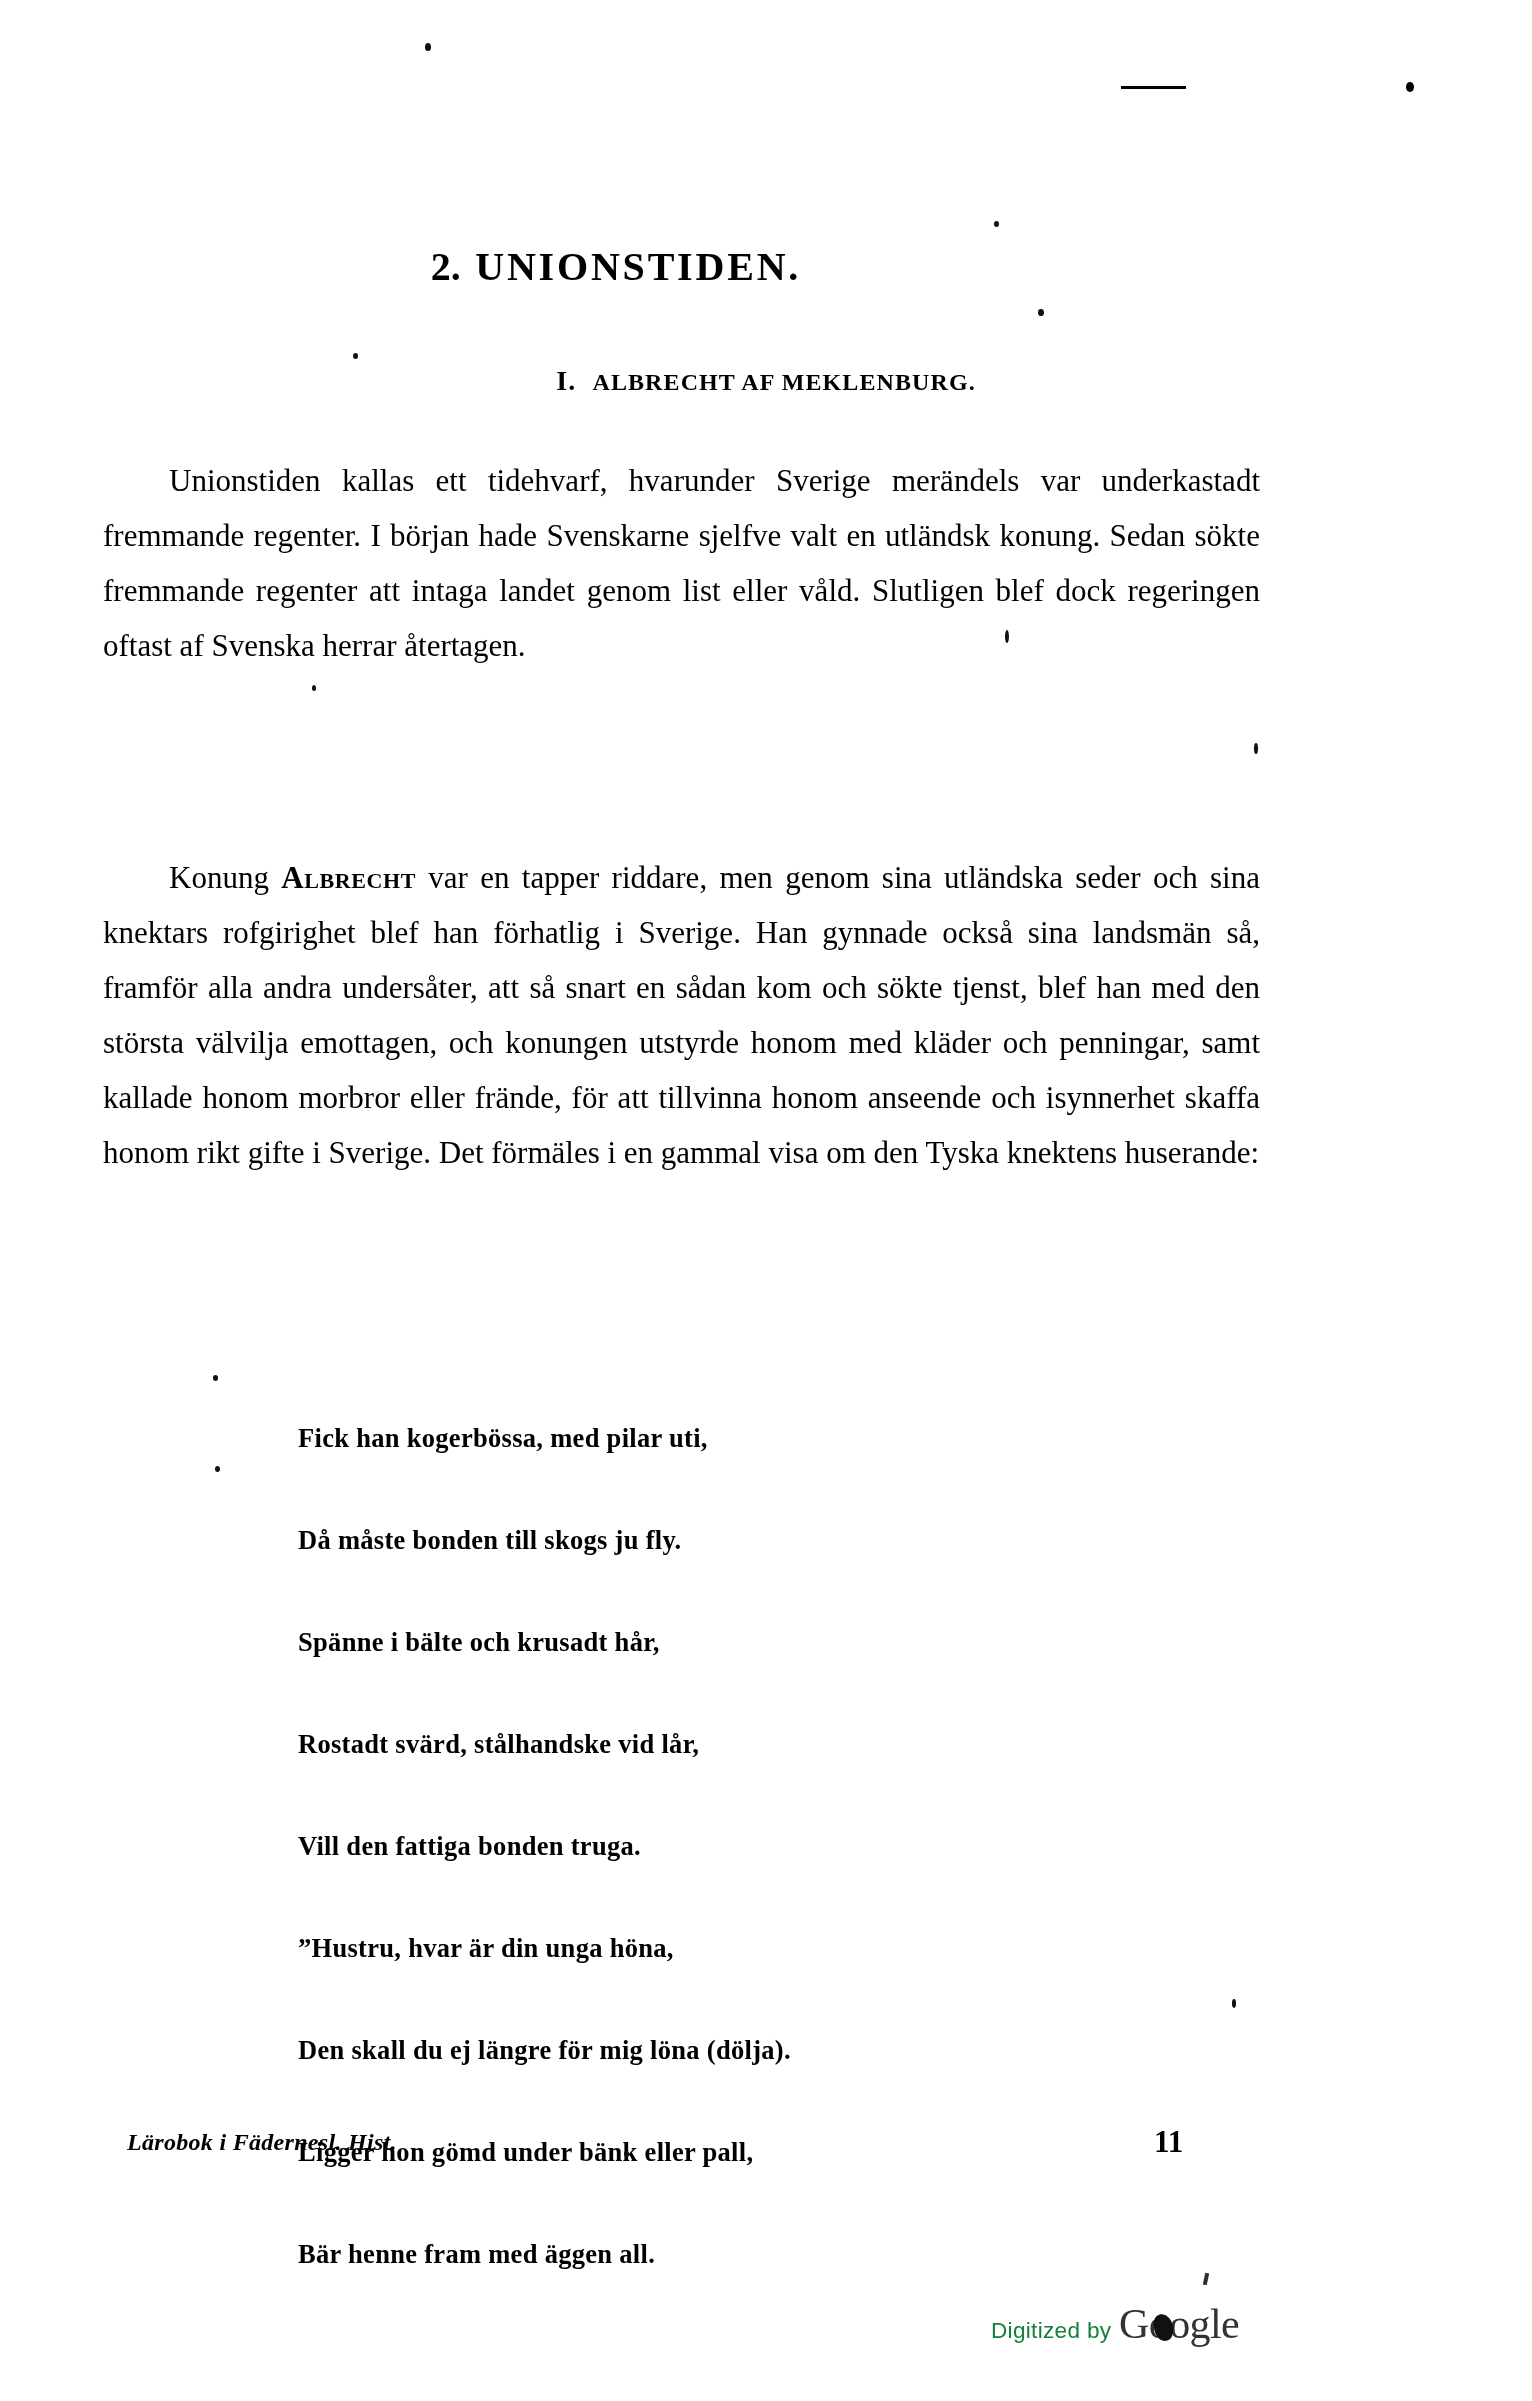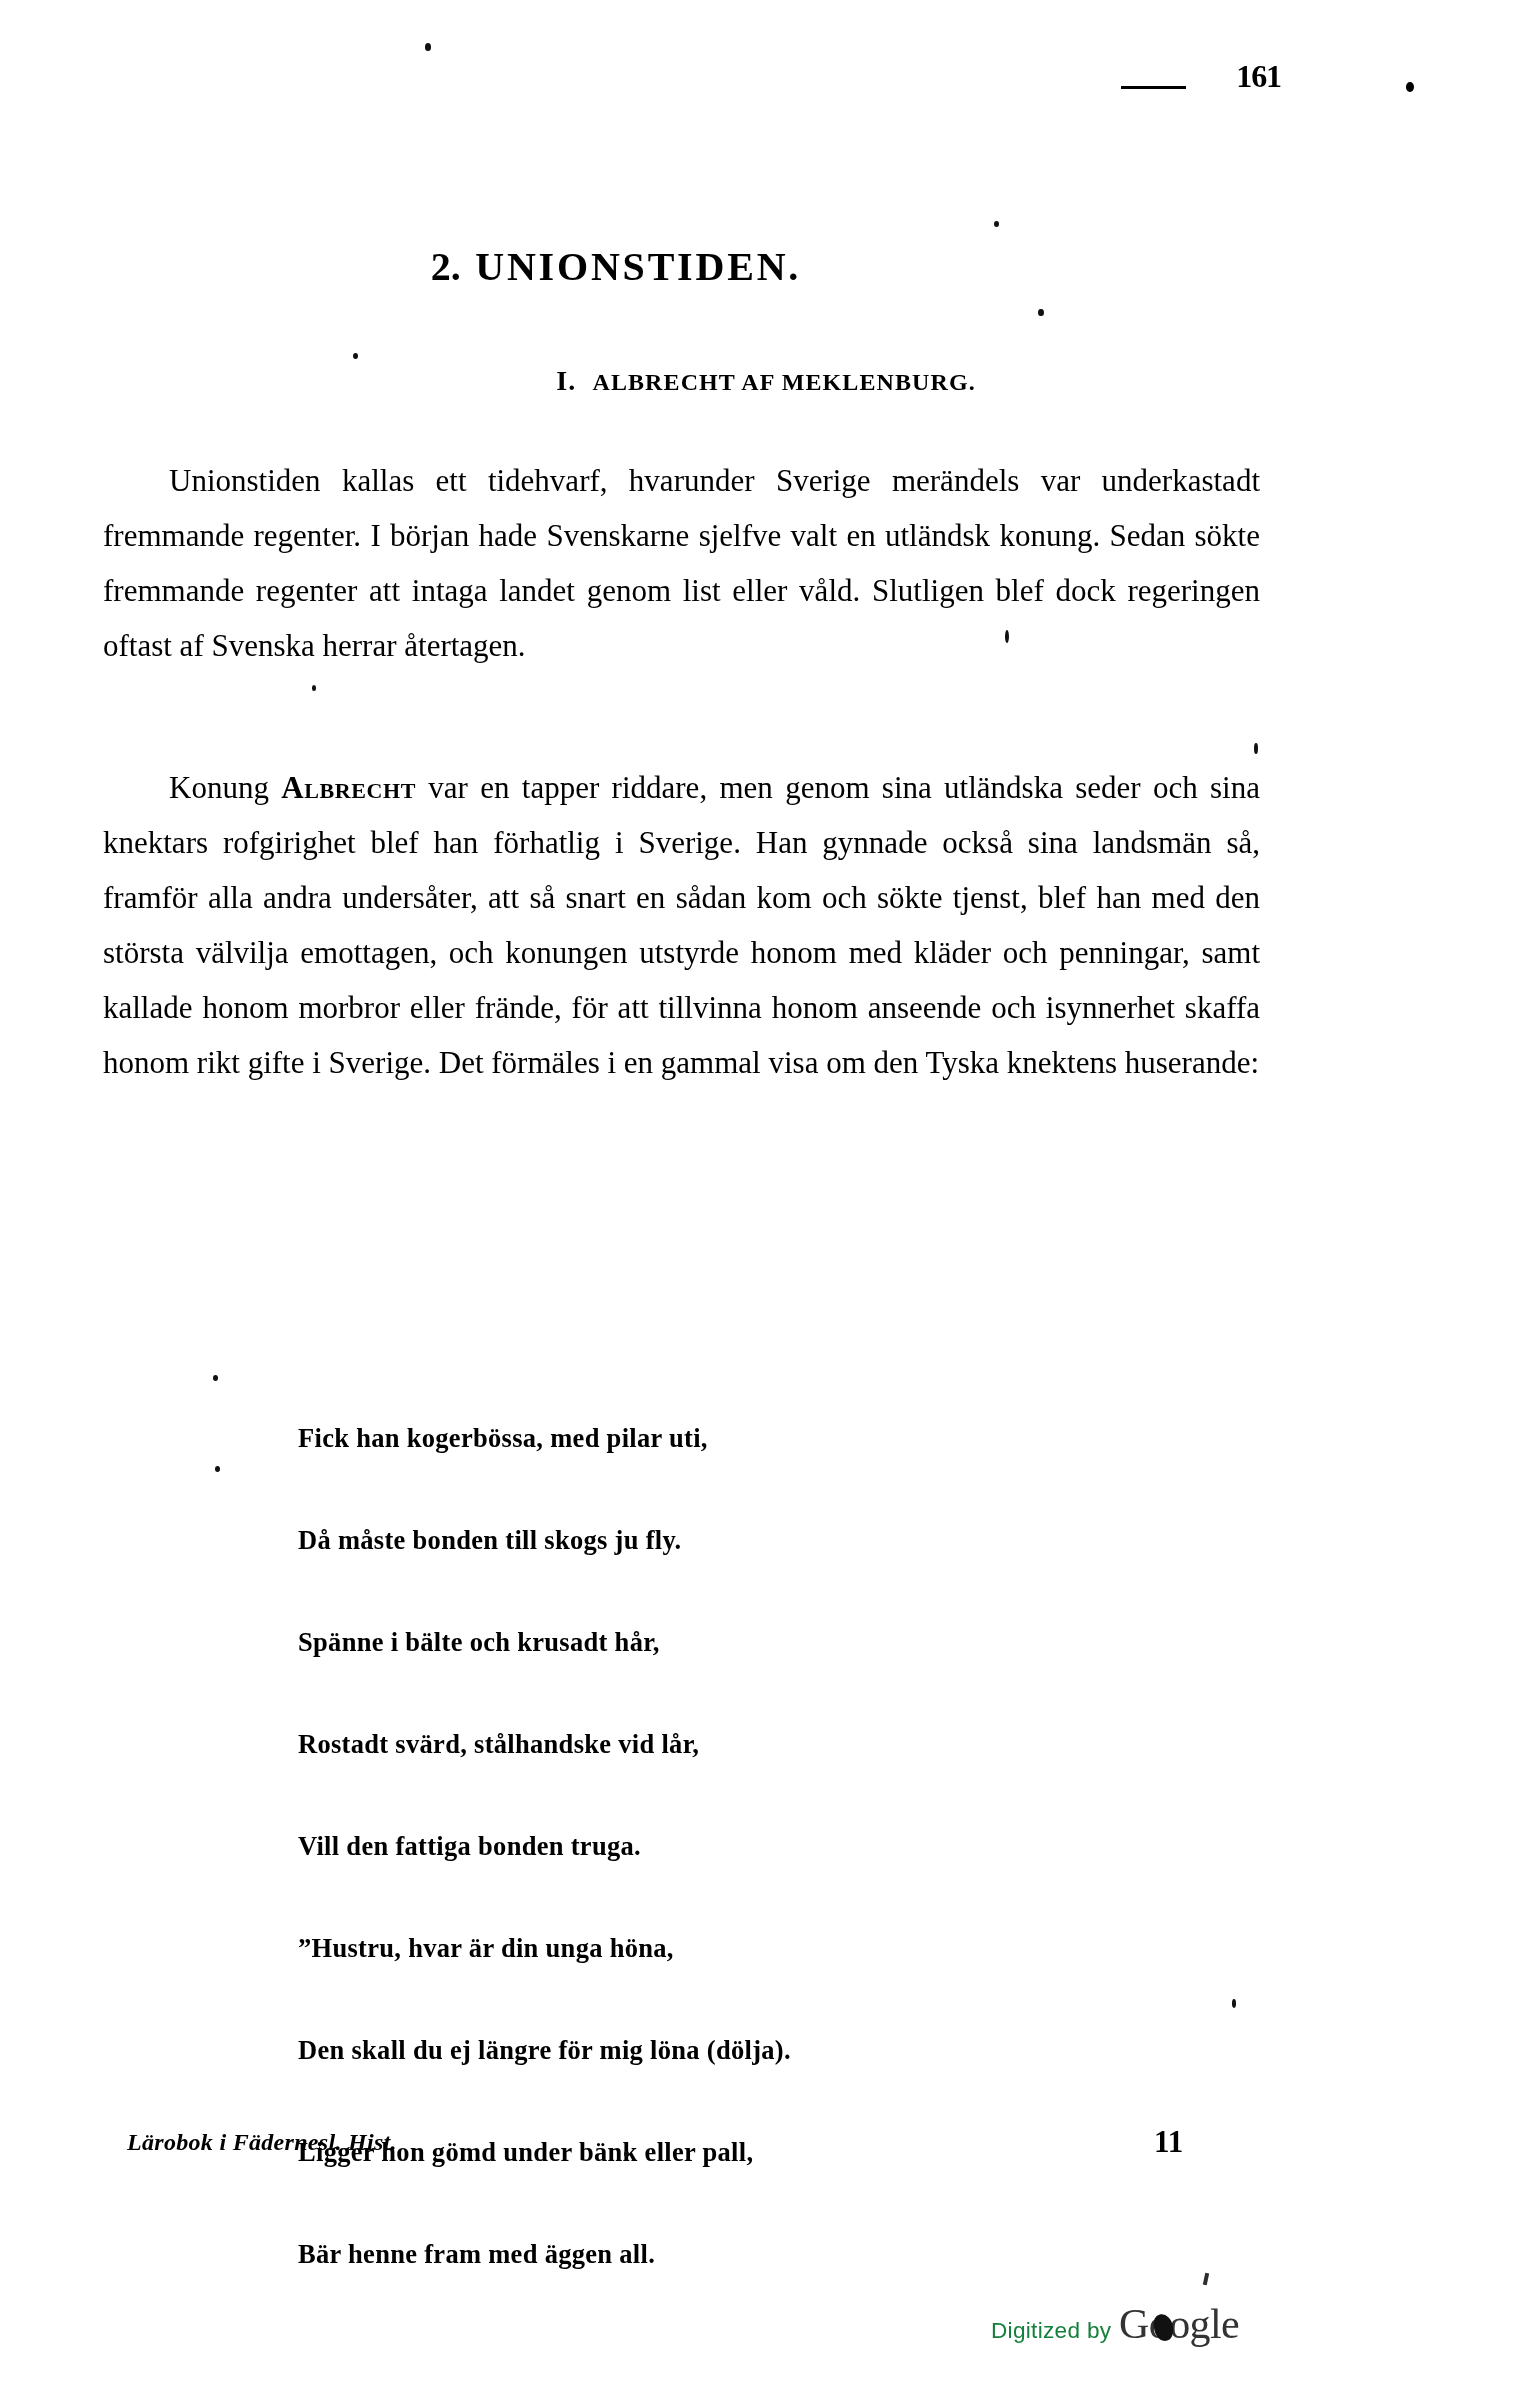--- a/index.html
+++ b/index.html
@@ -82,21 +82,21 @@
   }
   .body-block p { margin: 0 0 19px 0; text-indent: 66px; }
   .body-block p:last-child { margin-bottom: 0; }
   .smallcaps {
     font-variant: small-caps;
     font-weight: 700;
     letter-spacing: 0.6px;
   }
 
   #para1 { top: 453px; }
-  #para2 { top: 760px; }
+  #para2 { top: 850px; }
 
   
   .verse {
     position: absolute;
     top: 1353px;
     left: 298px;
     font-size: 26.5px;
     line-height: 34px;
     font-weight: 600;
     letter-spacing: 0.3px;
@@ -162,21 +162,20 @@
              background:#2e2e2e; transform: rotate(12deg); }
 
   
   .speck { position: absolute; background: #111; border-radius: 50%; }
 </style>
 </head>
 <body>
 
 <div class="page">
 
-  <div class="folio">161</div>
   <div class="folio-strike"></div>
   <div class="speck-a"></div>
 
   <div class="chapter-title">
     <span class="num">2.</span><span>UNIONSTIDEN.</span>
   </div>
 
   <div class="section-title">
     <span class="num">I.</span>&nbsp;&nbsp;<span class="sc">ALBRECHT AF MEKLENBURG.</span>
   </div>

